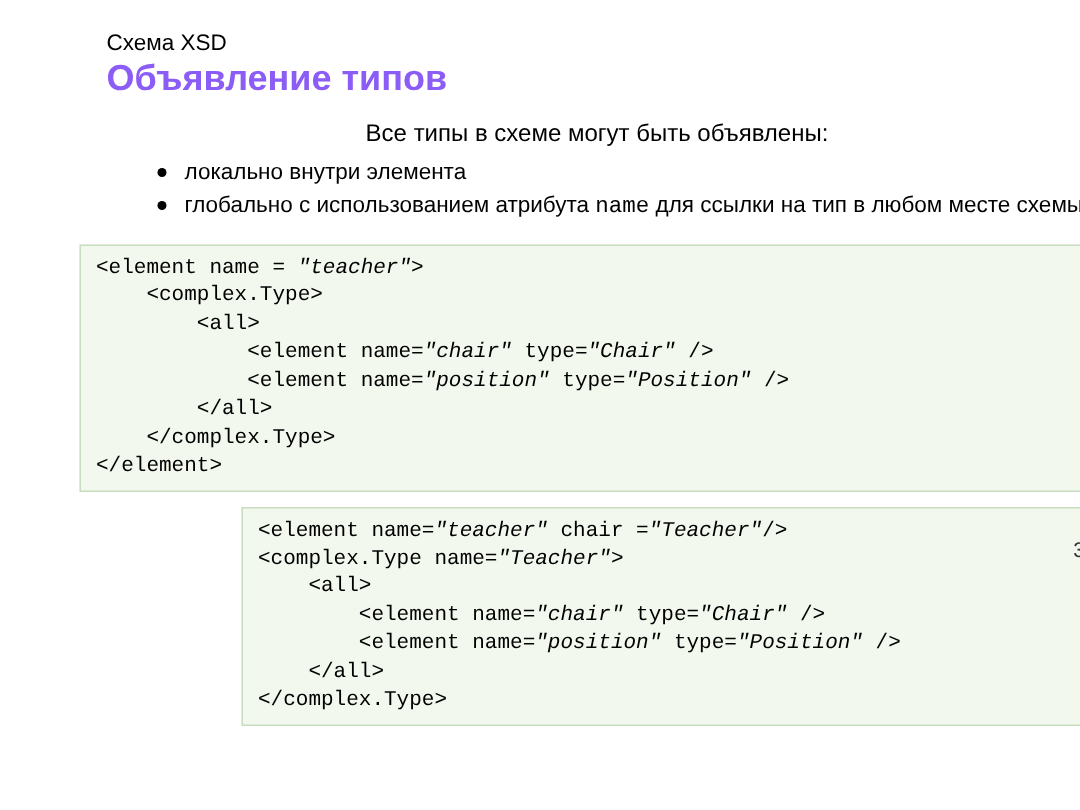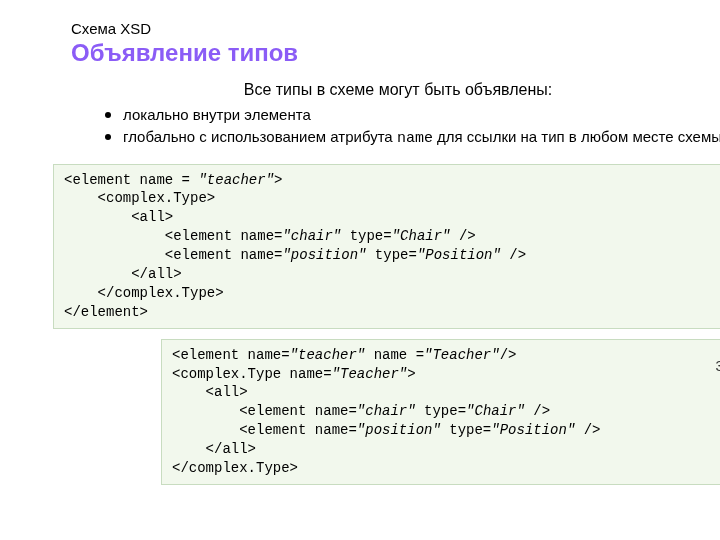--- a/index.html
+++ b/index.html
@@ -108,21 +108,21 @@
 
   <div class="codebox first"><span>&lt;element name = </span><span class="italic">"teacher"</span><span>&gt;</span>
 <span>    &lt;complex.Type&gt;</span>
 <span>        &lt;all&gt;</span>
 <span>            &lt;element name=</span><span class="italic">"chair"</span><span> type=</span><span class="italic">"Chair"</span><span> /&gt;</span>
 <span>            &lt;element name=</span><span class="italic">"position"</span><span> type=</span><span class="italic">"Position"</span><span> /&gt;</span>
 <span>        &lt;/all&gt;</span>
 <span>    &lt;/complex.Type&gt;</span>
 <span>&lt;/element&gt;</span></div>
 
-  <div class="codebox second"><span>&lt;element name=</span><span class="italic">"teacher"</span><span> name =</span><span class="italic">"Teacher"</span><span>/&gt;</span>
+  <div class="codebox second"><span>&lt;element name=</span><span class="italic">"teacher"</span><span> chair =</span><span class="italic">"Teacher"</span><span>/&gt;</span>
 <span>&lt;complex.Type name=</span><span class="italic">"Teacher"</span><span>&gt;</span>
 <span>    &lt;all&gt;</span>
 <span>        &lt;element name=</span><span class="italic">"chair"</span><span> type=</span><span class="italic">"Chair"</span><span> /&gt;</span>
 <span>        &lt;element name=</span><span class="italic">"position"</span><span> type=</span><span class="italic">"Position"</span><span> /&gt;</span>
 <span>    &lt;/all&gt;</span>
 <span>&lt;/complex.Type&gt;</span></div>
 
   <div class="pagenum">30</div>
 </div>
 

